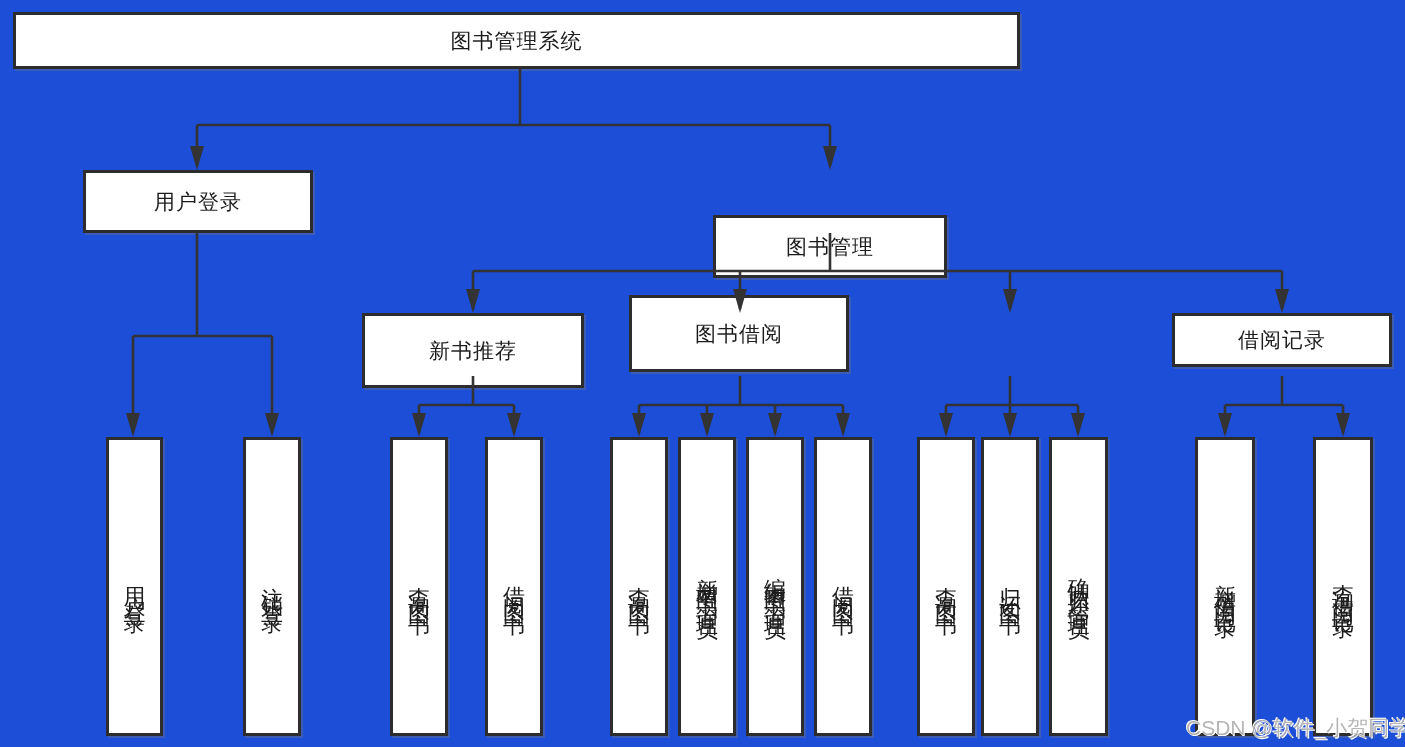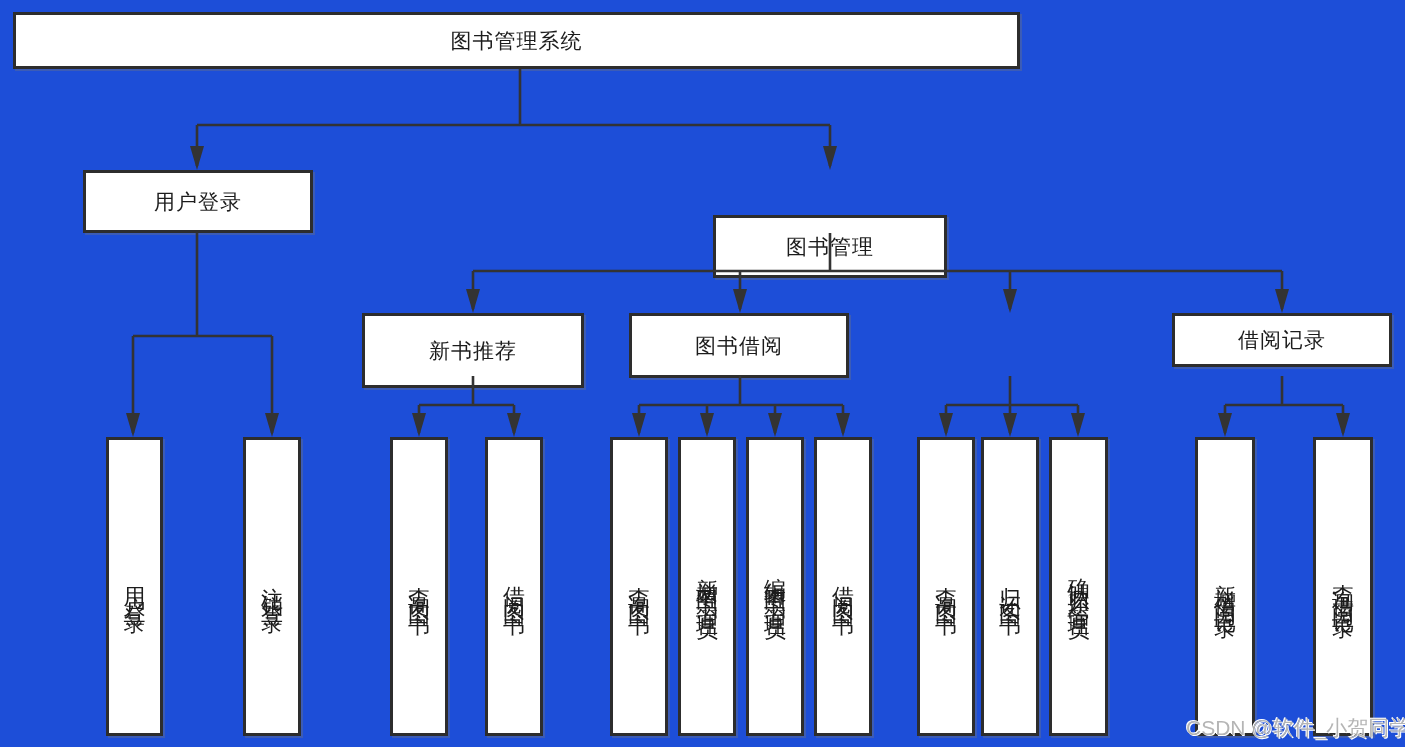--- a/index.html
+++ b/index.html
@@ -64,21 +64,21 @@
   <div class="node" style="left:83px; top:170px; width:230px; height:63px;">
     <span class="hlabel">用户登录</span>
   </div>
   <div class="node" style="left:713px; top:170px; width:234px; height:63px;margin-top:45px;">
     <span class="hlabel">图书管理</span>
   </div>
 
   <div class="node" style="left:362px; top:313px; width:222px; height:75px;">
     <span class="hlabel">新书推荐</span>
   </div>
-  <div class="node" style="left:629px; top:313px; width:220px; height:65px;">
+  <div class="node" style="left:629px; top:295px; width:220px; height:77px;">
     <span class="hlabel">图书借阅</span>
   </div>
   <div class="node" style="left:1172px; top:313px; width:220px; height:54px;">
     <span class="hlabel">借阅记录</span>
   </div>
 
   <div class="node" style="left:106px; top:437px; width:57px; height:299px;">
     <span class="vlabel">用户登录</span>
   </div>
   <div class="node" style="left:243px; top:437px; width:58px; height:299px;">

